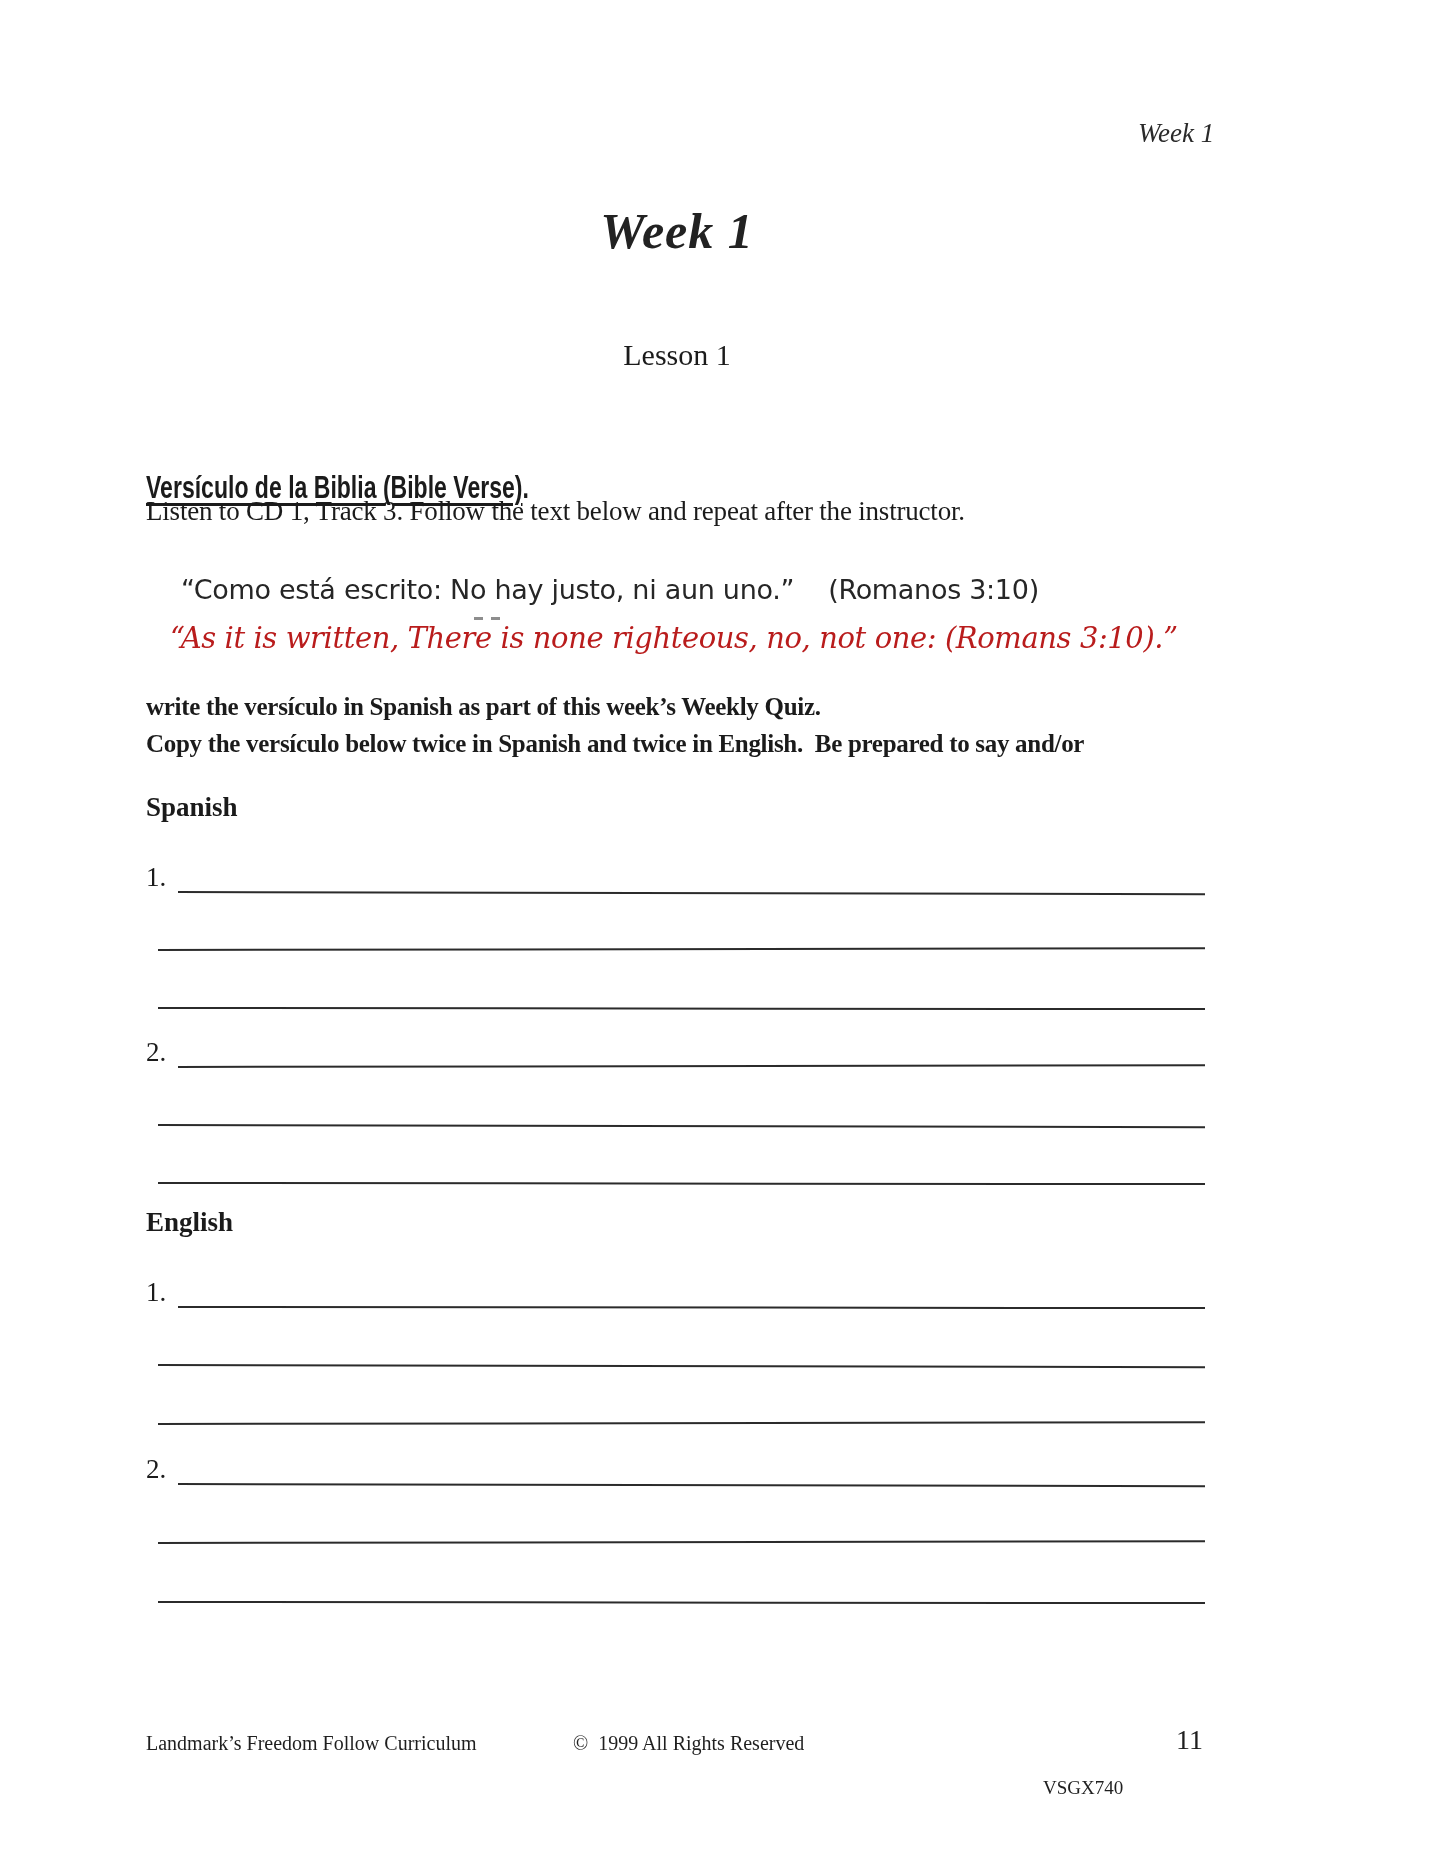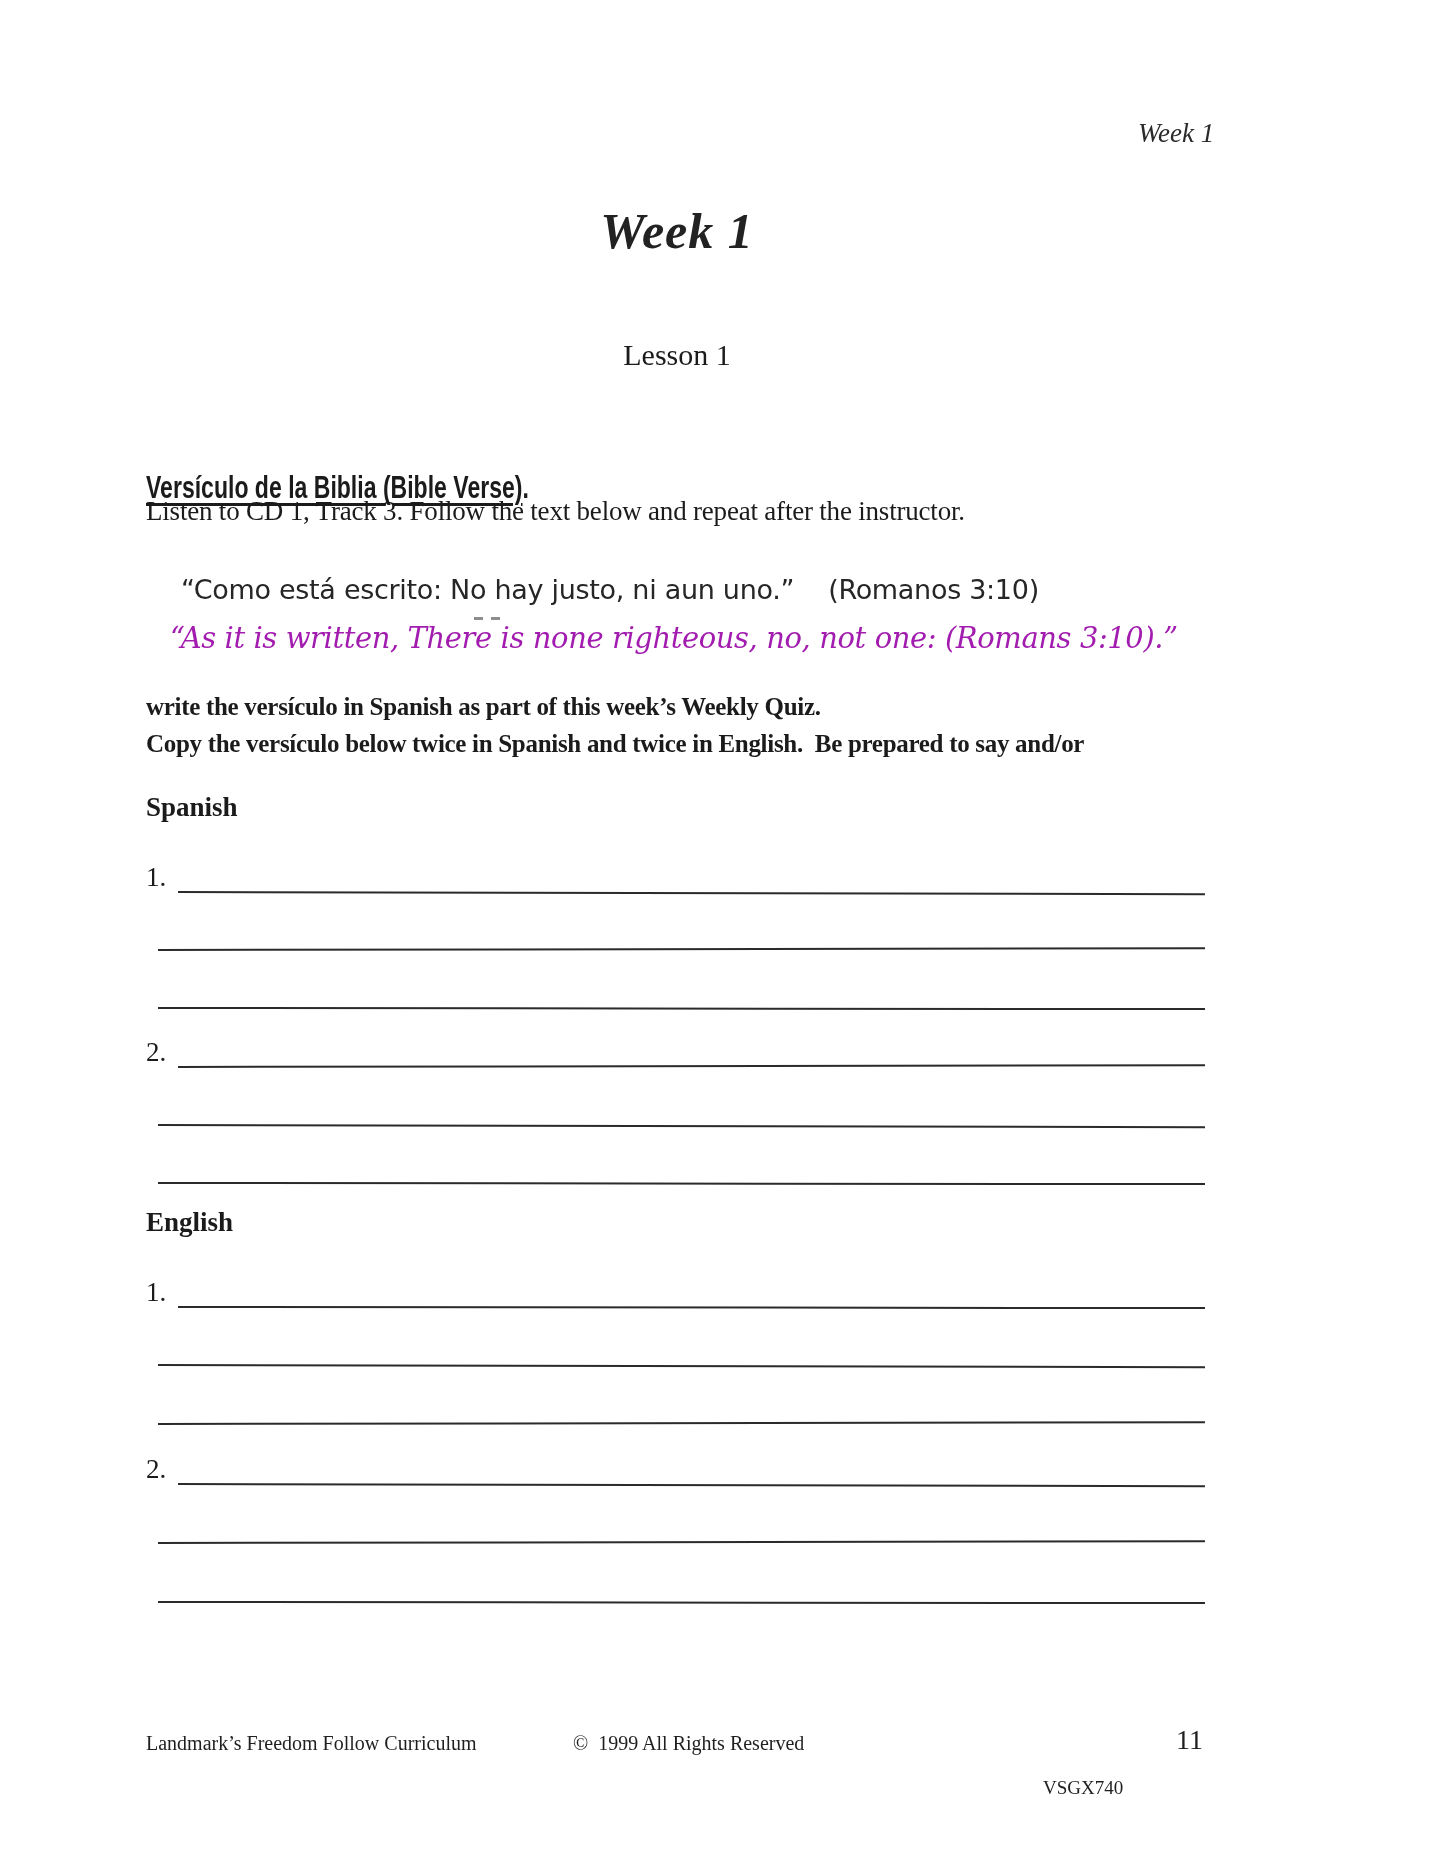--- a/index.html
+++ b/index.html
@@ -65,21 +65,21 @@
     color:#262626;
     display:flex;gap:34px;
     white-space:nowrap;
   }
   .english-verse{
     left:170px;top:621px;
     font-family:"DejaVu Serif", serif;
     font-style:italic;
     font-size:29px;
     letter-spacing:-0.4px;
-    color:#a21caf;
+    color:#b91c1c;
     white-space:nowrap;
   }
   .copy-instruction{
     left:146px;top:688px;
     font-weight:bold;
     font-size:25px;
     line-height:37px;
     letter-spacing:-0.3px;
     white-space:nowrap;
   }

